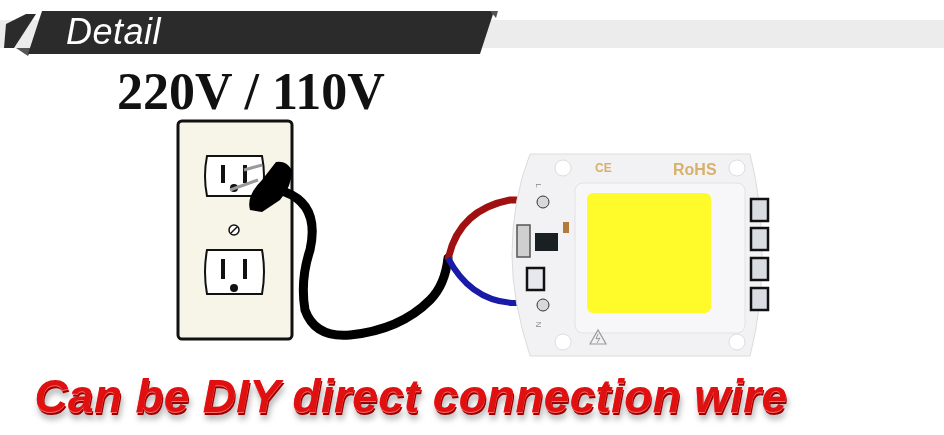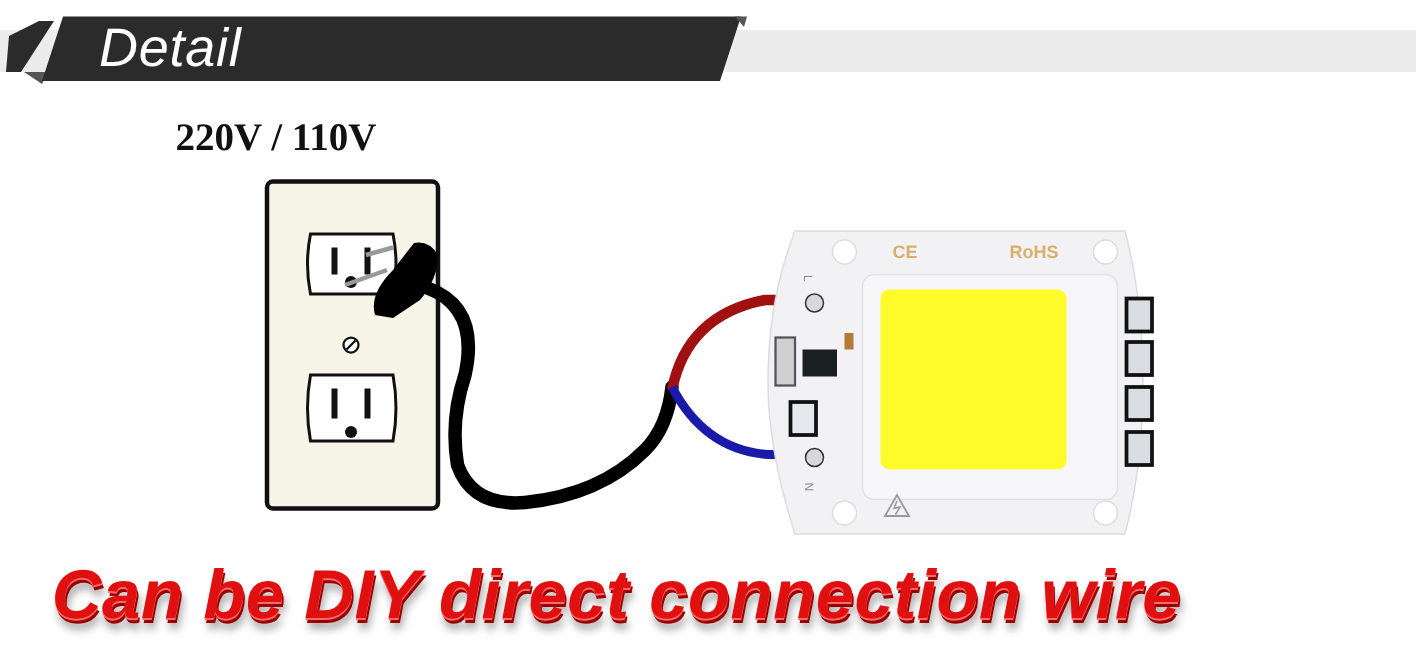--- a/index.html
+++ b/index.html
@@ -1,19 +1,19 @@
 <!DOCTYPE html>
 <html><head>
   <meta charset="utf-8">
   <style>
     html, body { margin: 0; padding: 0; }
     body { width: 944px; height: 435px; background: #ffffff; position: relative; overflow: hidden; font-family: "Liberation Sans", sans-serif; }
     .banner { position: absolute; left: 0; top: 0; width: 944px; height: 60px; }
     .banner-title { position: absolute; left: 66px; top: 10px; font-family: "Liberation Sans", sans-serif; font-style: italic; font-size: 36px; color: #ffffff; letter-spacing: 0.5px; line-height: 44px; }
-    .voltage { position: absolute; left: 117px; top: 70px; font-family: "Liberation Serif", serif; font-weight: bold; font-size: 26px; color: #111111; line-height: 44px; }
+    .voltage { position: absolute; left: 117px; top: 70px; font-family: "Liberation Serif", serif; font-weight: bold; font-size: 52px; color: #111111; line-height: 44px; }
     .scene { position: absolute; left: 0; top: 0; width: 944px; height: 435px; }
     .caption { position: absolute; left: 0; top: 368px; width: 804px; text-align: center; font-family: "Liberation Sans", sans-serif; font-weight: bold; font-style: italic; font-size: 46px; line-height: 56px; letter-spacing: 0.3px; color: #e01010; text-shadow: 0 1px 0 #ff6a6a, 1px 3px 0 #9a0000, 2px 7px 6px rgba(0,0,0,0.35); padding-left: 18px; box-sizing: border-box; }
     .mark { position: absolute; font-family: "Liberation Sans", sans-serif; }
   </style>
 </head>
 <body>
 
 <div class="banner">
   <svg width="944" height="60" viewBox="0 0 944 60">
     <rect x="0" y="20" width="944" height="28" fill="#ececec"></rect>
@@ -82,17 +82,17 @@
 
     <circle cx="543" cy="202" r="6" fill="#d8d8d8" stroke="#333"></circle>
     <circle cx="543" cy="305" r="6" fill="#d8d8d8" stroke="#333"></circle>
 
     <polygon points="590,344 598,330 606,344" fill="none" stroke="#999" stroke-width="1.2"></polygon>
     <path d="M598,334 L596,339 L600,338 L597,343" fill="none" stroke="#999" stroke-width="1"></path>
   </g>
 </svg>
 
 <span class="mark" style="left:595px;top:161px;font-size:12px;color:#d8b06a;font-weight:bold;">CE</span>
-<span class="mark" style="left:641px;top:161px;font-size:12px;color:#d8b06a;font-weight:bold;padding-left:32px;">RoHS</span>
+<span class="mark" style="left:641px;top:161px;font-size:16px;color:#d8b06a;font-weight:bold;padding-left:32px;">RoHS</span>
 <span class="mark" style="left:536px;top:181px;font-size:8px;color:#888;transform:rotate(90deg);">L</span>
 <span class="mark" style="left:536px;top:320px;font-size:8px;color:#888;transform:rotate(90deg);">N</span>
 
 <div class="caption">Can be DIY direct connection wire</div>
 
 </body></html>

